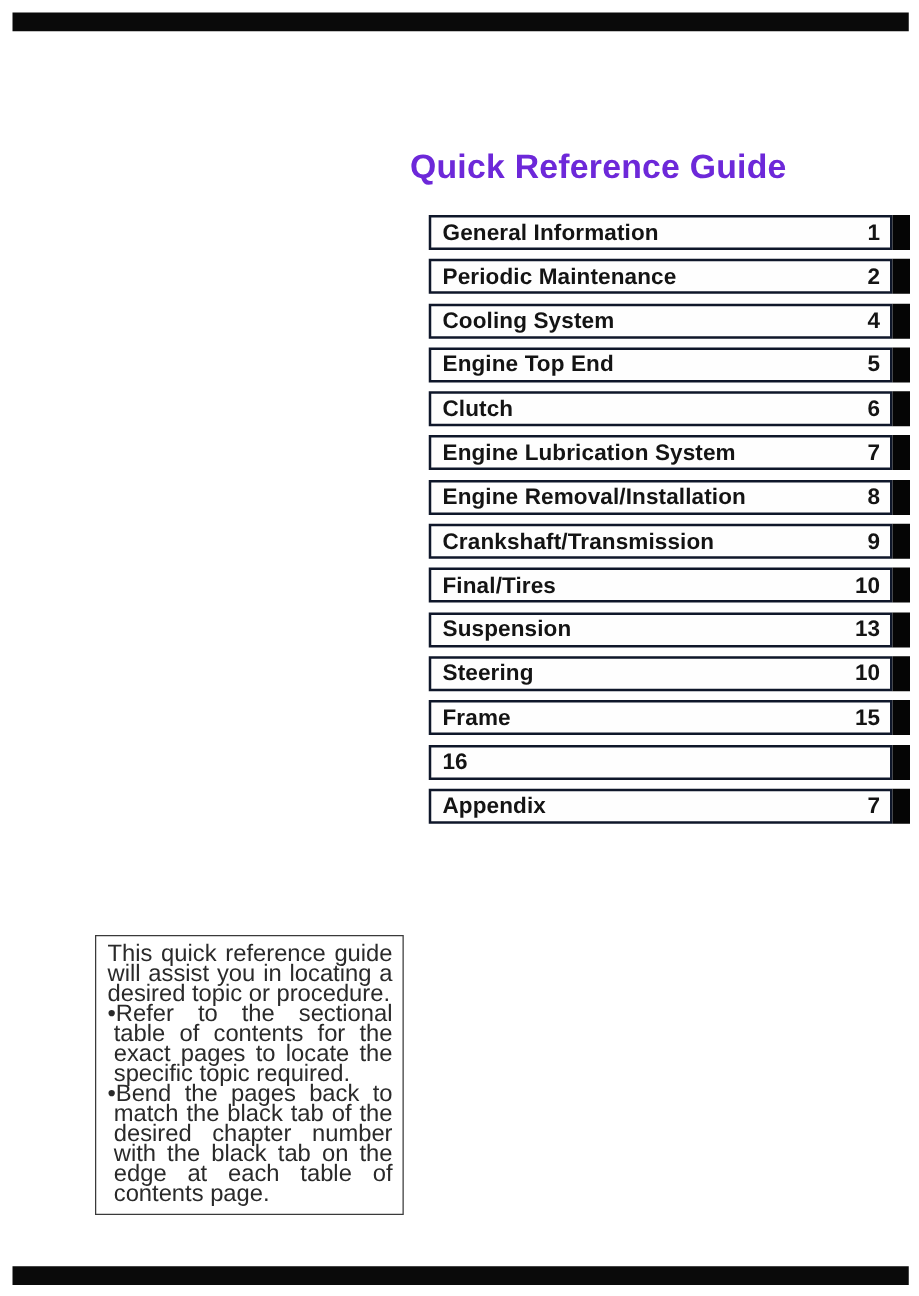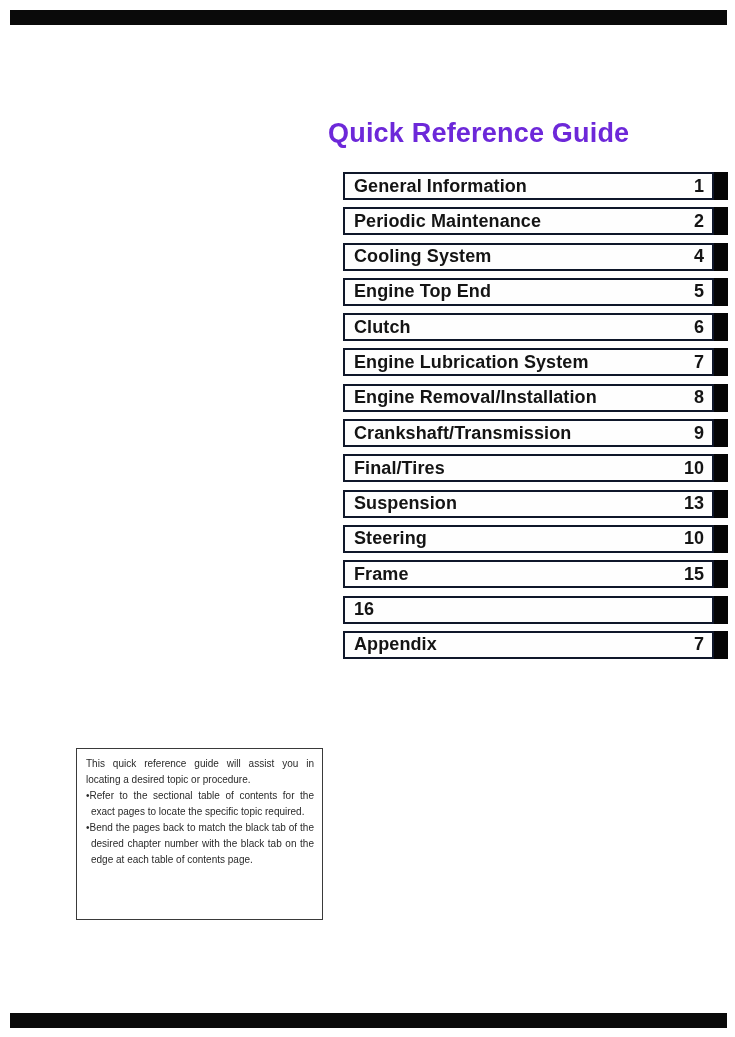--- a/index.html
+++ b/index.html
@@ -80,21 +80,21 @@
   #note-box {
     position: absolute;
     left: 76px;
     top: 748px;
     width: 247px;
     min-height: 172px;
     border: 1.5px solid #3a3a3a;
     background: #ffffff;
     box-sizing: border-box;
     padding: 7px 8px 7px 9px;
-    font-size: 10px;
+    font-size: 19px;
     line-height: 16px;
     color: #2a2a2a;
     text-align: justify;
   }
   #note-box p {
     margin: 0;
   }
   .note-bullet-line {
     padding-left: 5px;
     text-indent: -5px;

